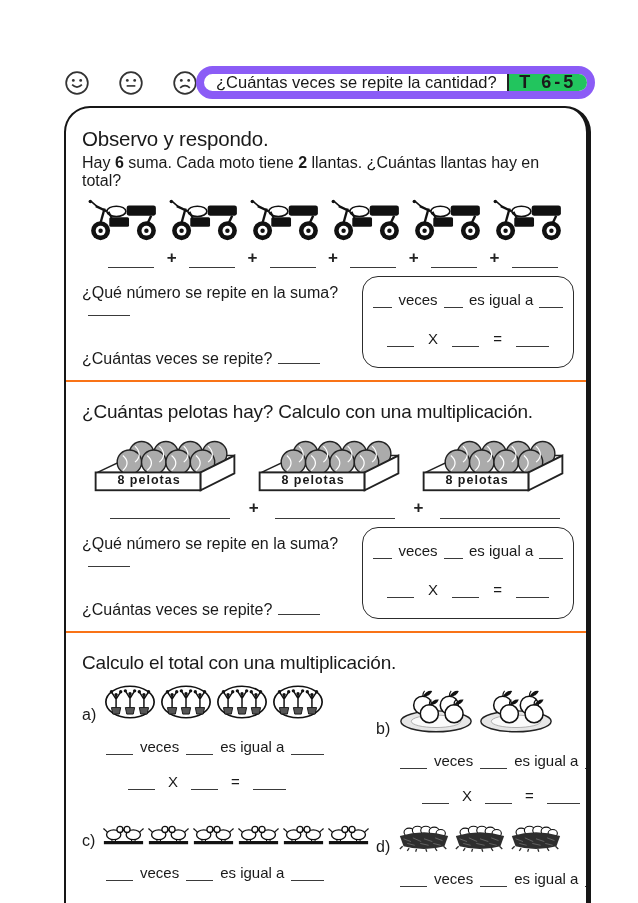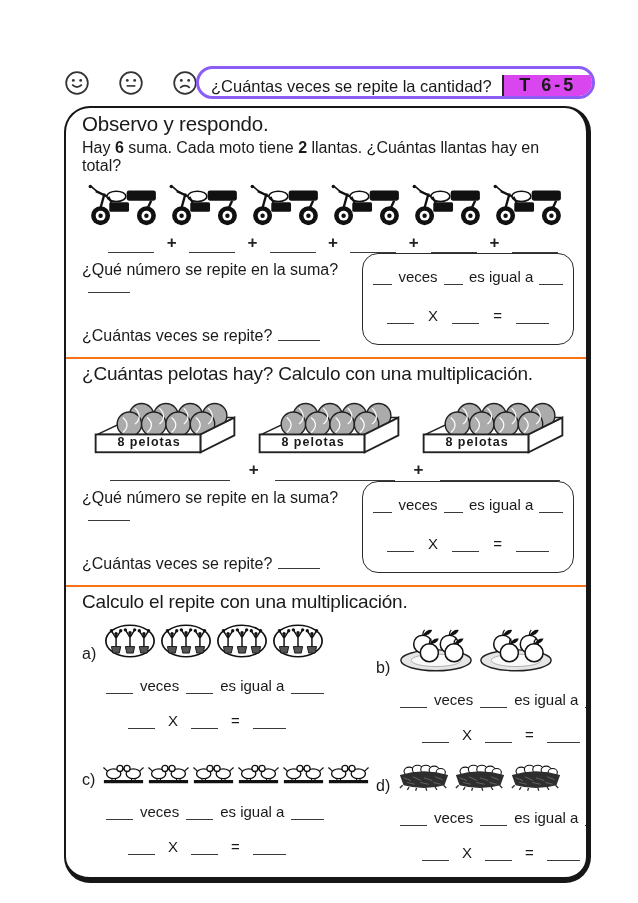--- a/index.html
+++ b/index.html
@@ -7,37 +7,37 @@
   .page {
     position:relative; width:638px; height:903px; background:#fff;
     font-family:"Liberation Sans", sans-serif; color:#1a1a1a; overflow:hidden;
   }
 
   
   .topbar { display:flex; align-items:center; margin:66px 0 0 64px; }
   .faces { display:flex; gap:28px; width:122px; margin-right:10px; align-items:center; }
   .face svg { display:block; }
   .pill {
-    display:flex; align-items:flex-end; height:33px; width:399px;
-    border:3px solid #8b5cf6; border-radius:17px; overflow:hidden; background:#fff;
+    display:flex; align-items:center; height:33px; width:399px;
+    border:8px solid #8b5cf6; border-radius:17px; overflow:hidden; background:#fff;
   }
   .pill-q { display:flex; align-items:center; padding:0 10px 0 12px; font-size:16.5px; white-space:nowrap; }
   .pill-code {
     flex:1; display:flex; align-items:center; justify-content:center;
-    background:#d946ef; border-left:2px solid #222;
+    background:#22c55e; border-left:2px solid #222;
     font-weight:bold; font-size:18px; letter-spacing:3px;
   }
 
   
   .mainbox {
     margin:7px 0 0 64px; width:527px;
     border:solid #161616; border-width:2px 5px 6px 2px; border-radius:26px;
     overflow:hidden; background:#fff;
   }
-  .section { padding:4px 12px 12px 16px; }
+  .section { padding:19px 12px 12px 16px; }
   .section + .section { border-top:2px solid #f97316; }
   .s-heading { font-size:20.5px; letter-spacing:-0.2px; }
   .s-heading2 { font-size:19px; letter-spacing:-0.2px; }
   .instr { font-size:16px; margin-top:3px; }
   .instr b { font-weight:bold; }
 
   
   .blank { display:inline-block; border-bottom:1.6px solid #3a3a3a; height:12px; }
   .b-q  { width:42px; }
   .b-s  { width:27px; }
@@ -49,21 +49,21 @@
   .sum-row { display:flex; margin:10px 0 0 10px; gap:2px; }
   .term { position:relative; width:79px; display:flex; justify-content:center; align-items:flex-end; }
   .term .plus { position:absolute; right:-6px; top:-8px; font-size:17px; font-weight:bold; color:#222; }
   .sum-row .term:last-child .plus { visibility:hidden; }
   .sum-row-wide { display:flex; margin:12px 0 0 14px; gap:16px; }
   .term-w { position:relative; width:150px; display:flex; justify-content:center; align-items:flex-end; }
   .term-w .plus { position:absolute; right:-14px; top:-9px; font-size:17px; font-weight:bold; color:#222; }
   .sum-row-wide .term-w:last-child .plus { visibility:hidden; }
 
   
-  .qa-row { display:flex; margin-top:0; }
+  .qa-row { display:flex; margin-top:8px; }
   .q-col { width:300px; font-size:16px; }
   .q-line1 { margin-top:8px; }
   .q-line2 { margin-top:30px; }
   .q-col .blank { margin-left:6px; }
   .ans-box {
     margin-left:2px; width:212px; border:1.7px solid #2c2c2c; border-radius:16px;
     padding:14px 10px 12px; font-size:15px;
   }
   .veces-line { display:flex; gap:6px; align-items:flex-end; white-space:nowrap; }
   .x-line { display:flex; gap:14px; align-items:flex-end; justify-content:center; margin-top:22px; }
@@ -442,21 +442,21 @@
             <span>X</span>
             <span class="blank b-s"></span>
             <span>=</span>
             <span class="blank b-m"></span>
           </div>
         </div>
       </div>
     </div>
 
     <div class="section">
-      <div class="s-heading2">Calculo el repite con una multiplicación.</div>
+      <div class="s-heading2">Calculo el total con una multiplicación.</div>
 
       <div class="calc-grid">
 
         <div class="calc-item">
           <div class="item-head">
             <span class="item-label">a)</span>
             <span class="icon-row">
               <span>
                 <svg width="52" height="36" viewBox="0 0 56 38">
                   <ellipse cx="28" cy="19" rx="26" ry="17" fill="#fff" stroke="#111" stroke-width="1.8"></ellipse>

